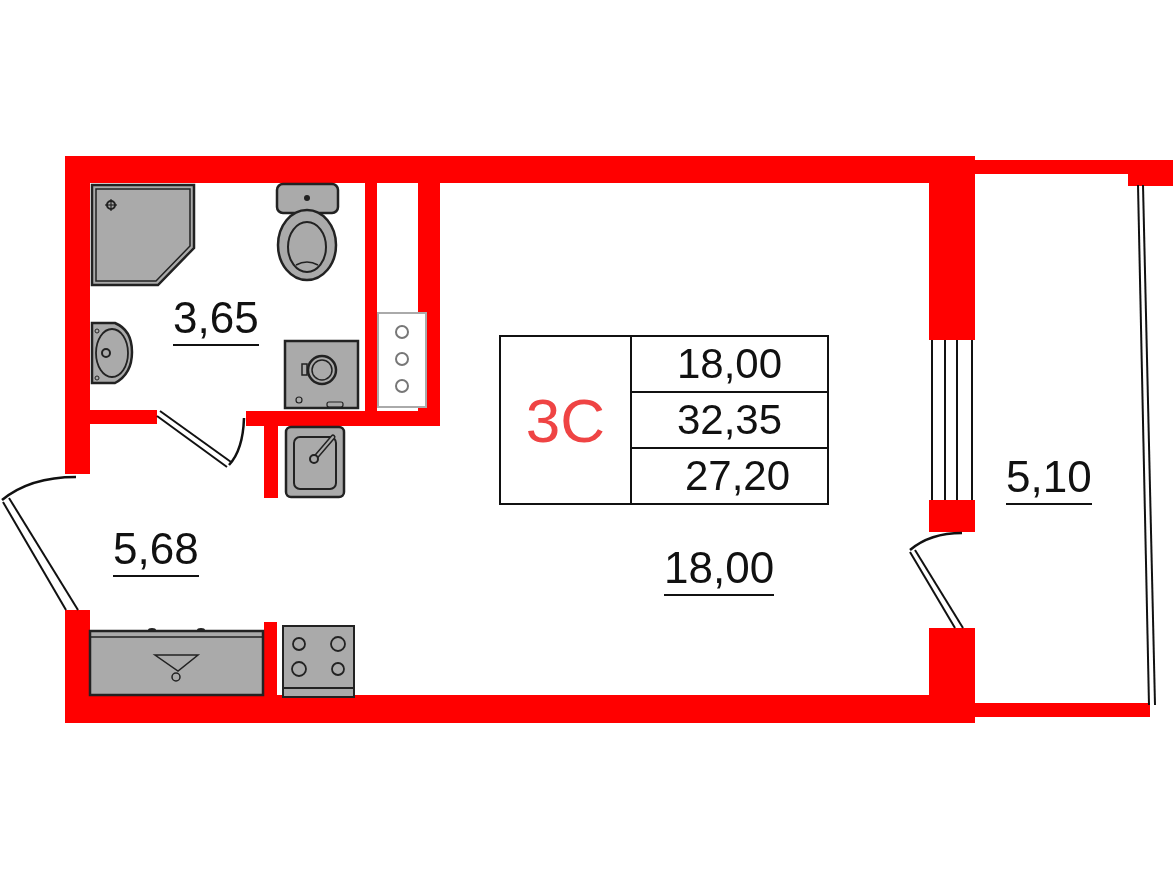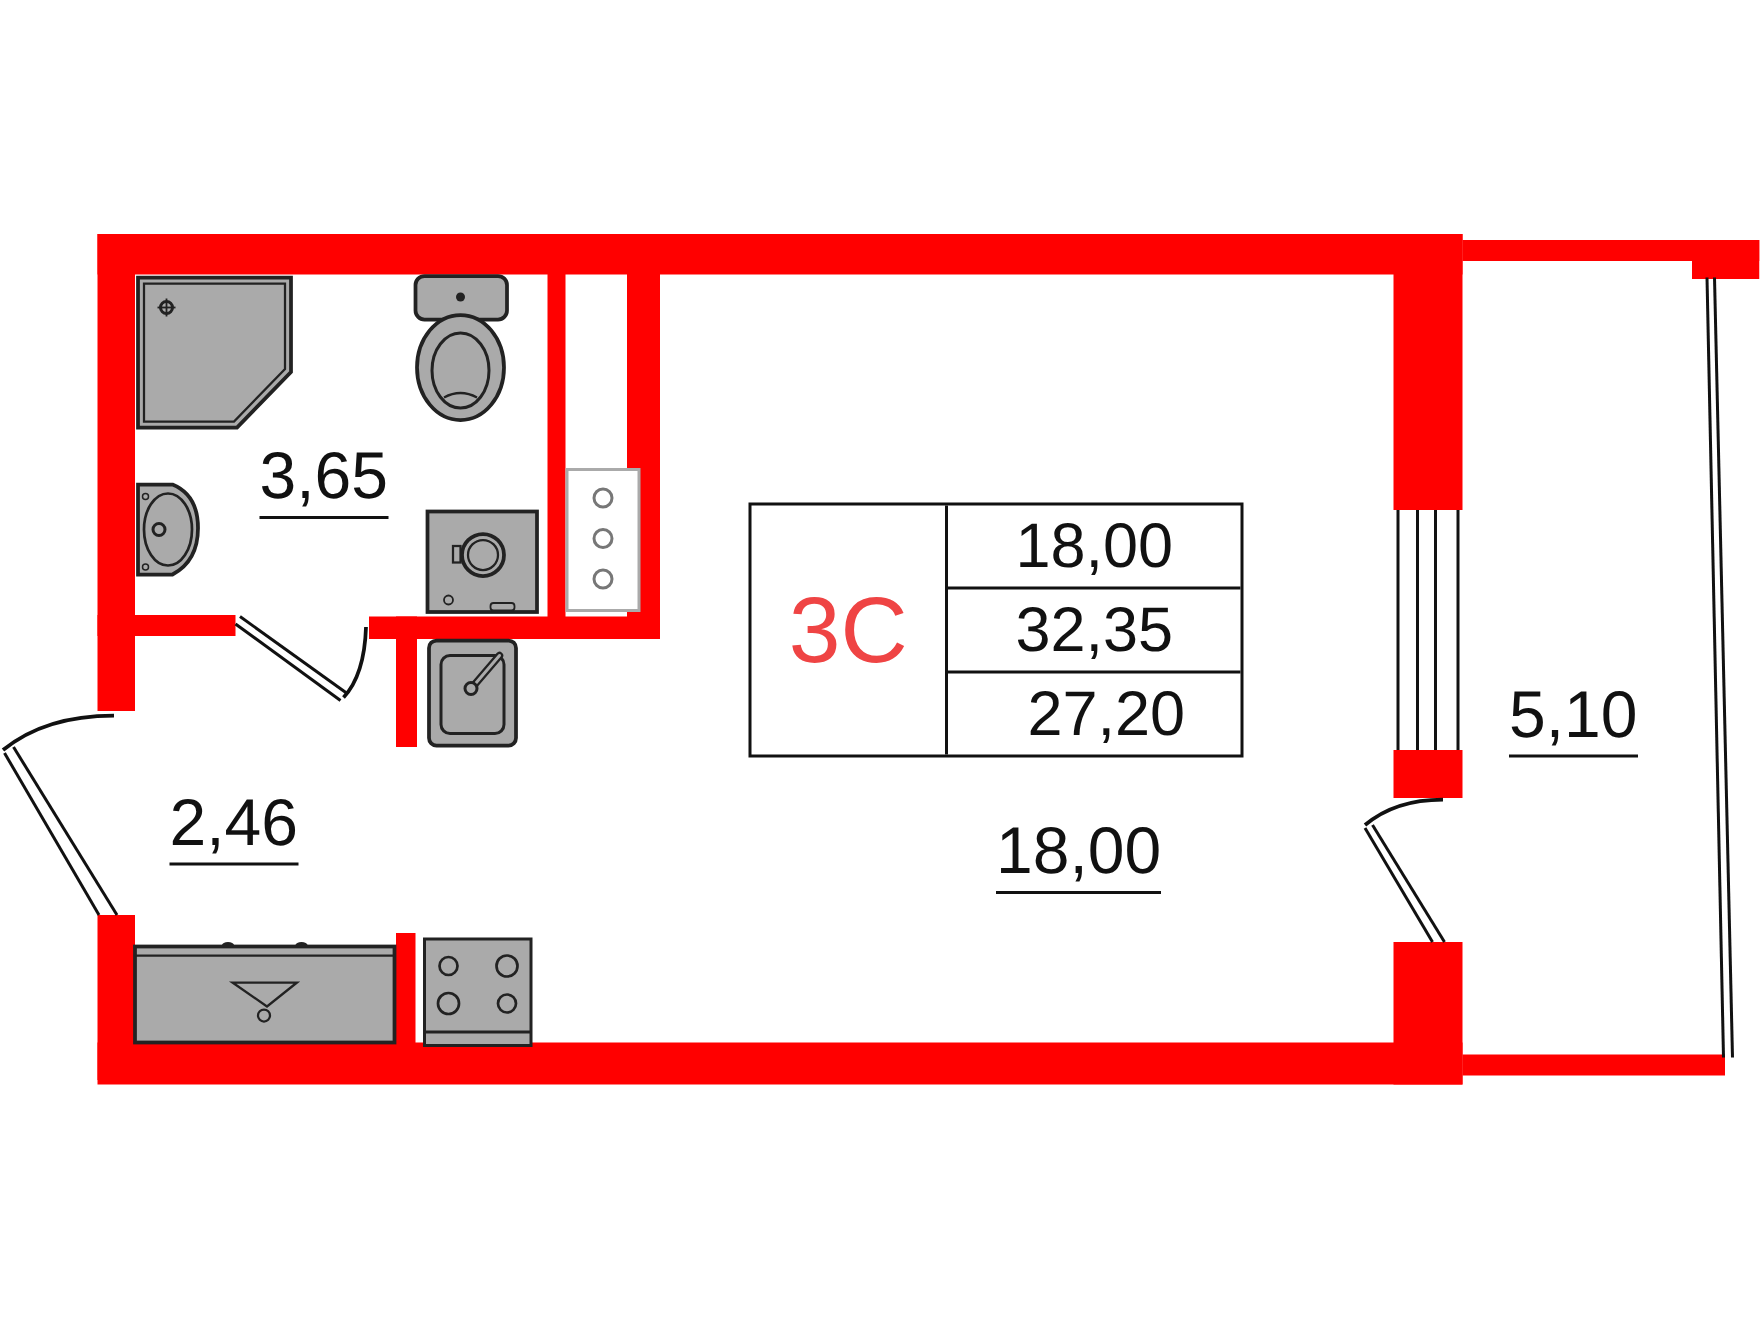--- a/index.html
+++ b/index.html
@@ -149,21 +149,21 @@
   </g>
 
   <g stroke="#999" stroke-width="1" fill="none" stroke-dasharray="3,2">
     <rect x="557" y="430" width="20" height="36"></rect>
     <rect x="578" y="423" width="18" height="36"></rect>
     <rect x="602" y="418" width="14" height="36"></rect>
   </g>
 </svg>
 
 <div class="label u" style="left:173px;top:296px;">3,65</div>
-<div class="label u" style="left:113px;top:527px;">2,46</div>
+<div class="label u" style="left:113px;top:527px;">5,68</div>
 <div class="label u" style="left:664px;top:546px;">18,00</div>
 <div class="label u" style="left:1006px;top:414px;margin-top:41px;">5,10</div>
 
 <div class="tbl">
   <div class="code">3C</div>
   <div class="vals">
     <div>18,00</div>
     <div>32,35</div>
     <div>27,20</div>
   </div>

